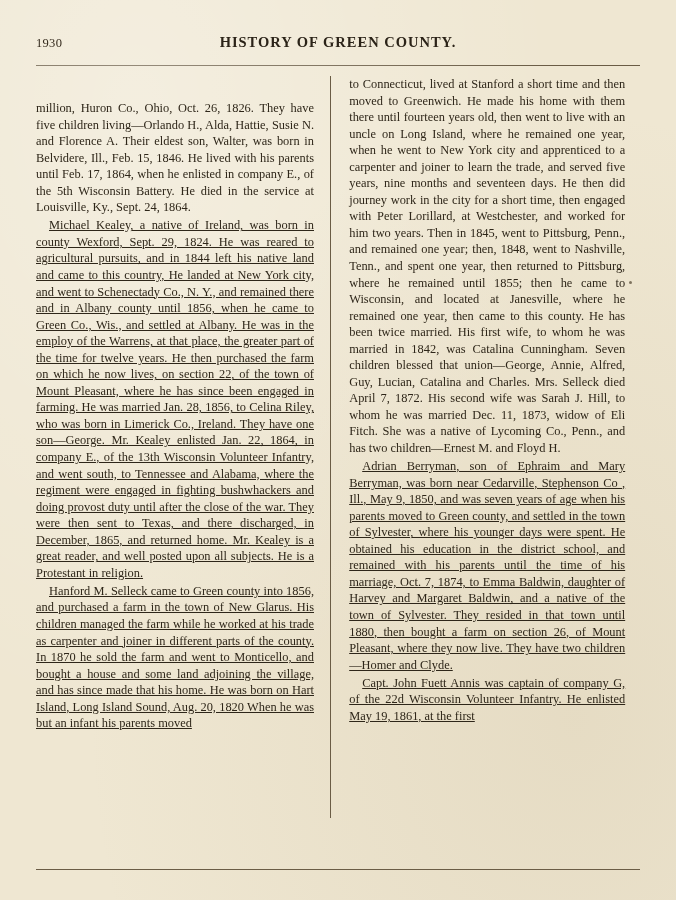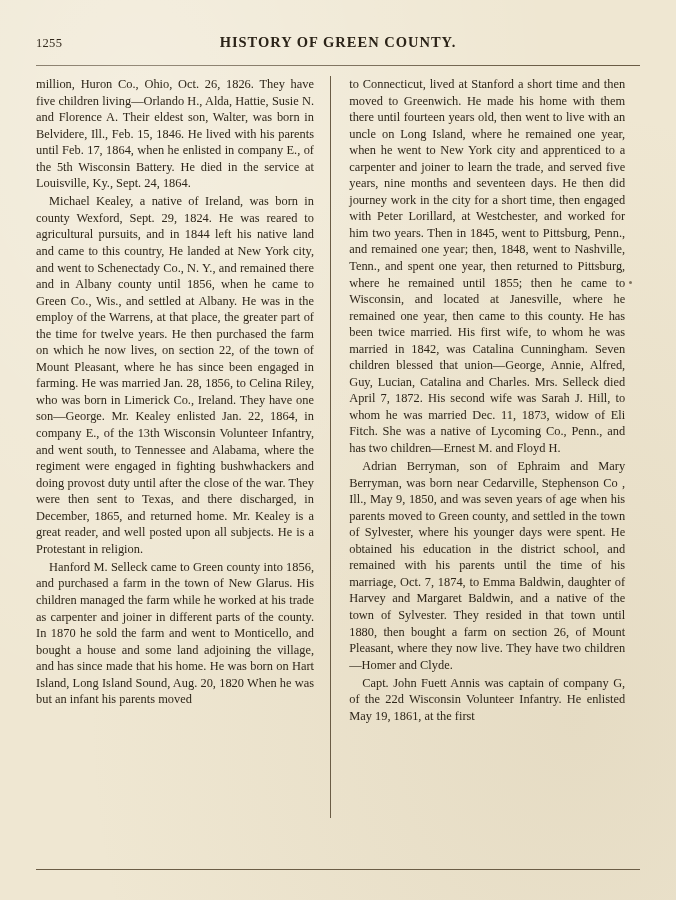--- a/index.html
+++ b/index.html
@@ -72,20 +72,21 @@
     display: flex;
     gap: 0;
     height: 790px;
   }
   .col {
     width: 292px;
     box-sizing: border-box;
   }
   .col-left {
     padding-right: 14px;
+    margin-top: 24px;
   }
   .col-right {
     padding-left: 16px;
   }
   .divider {
     width: 1.2px;
     background: #6a5c45;
     margin: 0 2px;
     flex: 0 0 auto;
     height: 742px;
@@ -97,39 +98,40 @@
     text-align: justify;
     text-justify: inter-word;
     hyphens: none;
     color: #2e2619;
   }
   p.indent {
     text-indent: 13px;
   }
   p + p {
     margin-top: 1.5px;
+    text-decoration: underline;
   }
   .smudge {
     position: absolute;
     right: 8px;
     top: 205px;
     width: 3px;
     height: 3px;
     background: #5a4d38;
     border-radius: 50%;
     opacity: 0.75;
   }
 </style>
 </head>
 <body>
 
 <div class="page">
 
   <div class="header">
-    <div class="folio">1255</div>
+    <div class="folio">1930</div>
     <div class="running-head">HISTORY OF GREEN COUNTY.</div>
   </div>
 
   <hr class="rule">
 
   <div class="columns">
 
     <div class="col col-left">
       <p>million, Huron Co., Ohio, Oct. 26, 1826. They have five children living—Orlando H., Alda, Hattie, Susie N. and Florence A. Their eldest son, Walter, was born in Belvidere, Ill., Feb. 15, 1846. He lived with his parents until Feb. 17, 1864, when he enlisted in company E., of the 5th Wisconsin Battery. He died in the service at Louisville, Ky., Sept. 24, 1864.</p>
       <p class="indent">Michael Kealey, a native of Ireland, was born in county Wexford, Sept. 29, 1824. He was reared to agricultural pursuits, and in 1844 left his native land and came to this country, He landed at New York city, and went to Schenectady Co., N. Y., and remained there and in Albany county until 1856, when he came to Green Co., Wis., and settled at Albany. He was in the employ of the Warrens, at that place, the greater part of the time for twelve years. He then purchased the farm on which he now lives, on section 22, of the town of Mount Pleasant, where he has since been engaged in farming. He was married Jan. 28, 1856, to Celina Riley, who was born in Limerick Co., Ireland. They have one son—George. Mr. Kealey enlisted Jan. 22, 1864, in company E., of the 13th Wisconsin Volunteer Infantry, and went south, to Tennessee and Alabama, where the regiment were engaged in fighting bushwhackers and doing provost duty until after the close of the war. They were then sent to Texas, and there discharged, in December, 1865, and returned home. Mr. Kealey is a great reader, and well posted upon all subjects. He is a Protestant in religion.</p>

